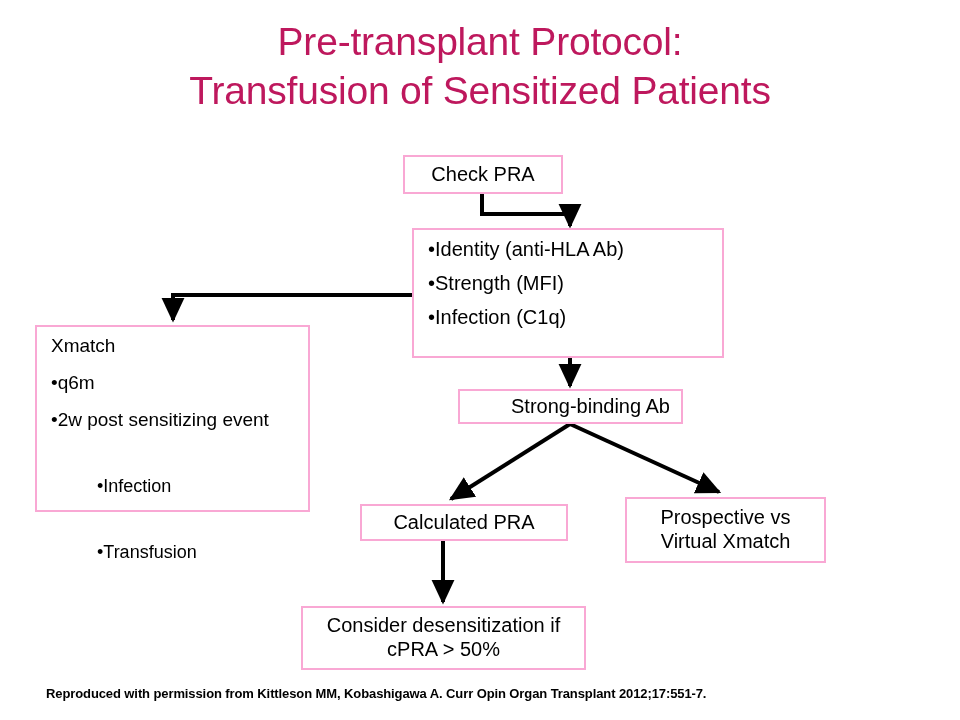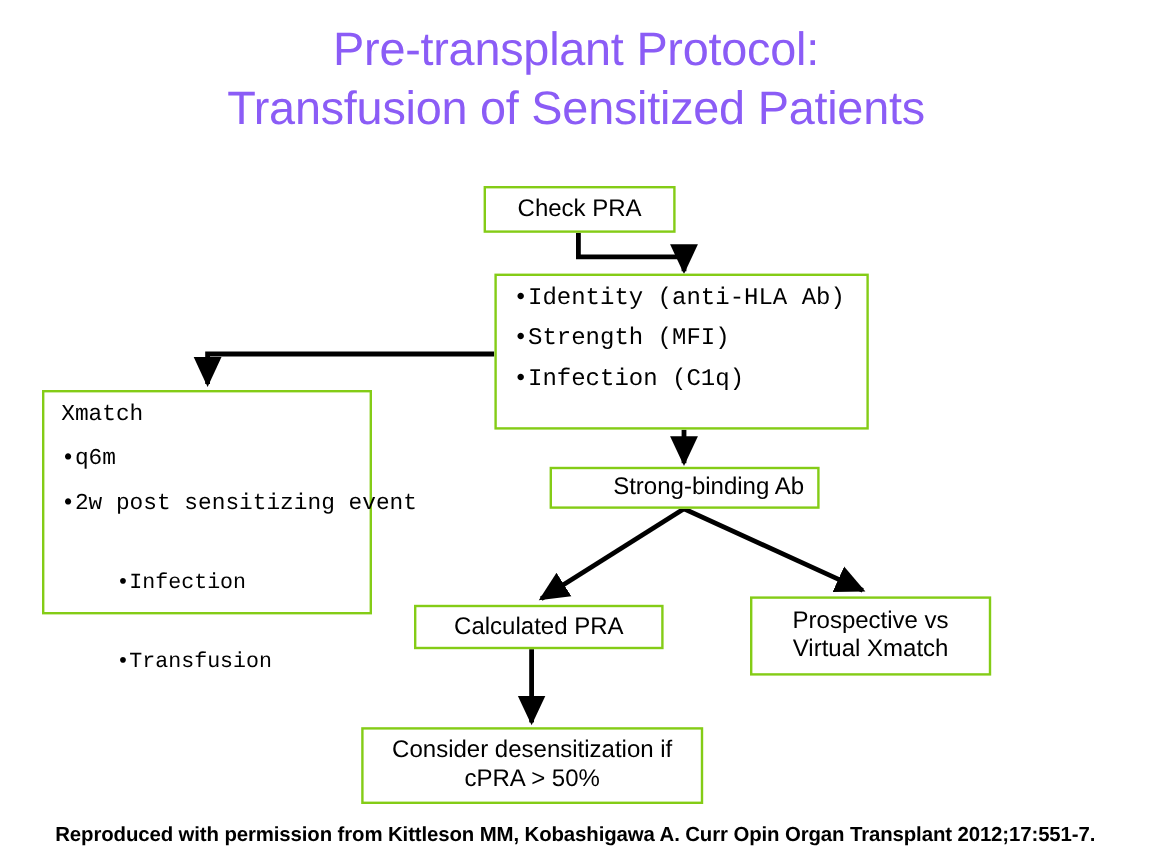--- a/index.html
+++ b/index.html
@@ -20,50 +20,50 @@
   }
   #title {
     position: absolute;
     left: 40px;
     top: 18px;
     width: 880px;
     text-align: center;
     font-size: 39px;
     line-height: 1.25;
     font-weight: 400;
-    color: #8b5cf6;
+    color: #be185d;
     letter-spacing: -0.2px;
   }
   #title .line { display: block; }
 
   .node {
     position: absolute;
     box-sizing: border-box;
-    border: 2px solid #84cc16;
+    border: 2px solid #f9a8d4;
     background: #ffffff;
     display: flex;
     align-items: center;
     justify-content: center;
     text-align: center;
     font-size: 20px;
     line-height: 1.18;
     color: #000000;
     padding: 2px 6px;
     z-index: 3;
   }
   .node .txt { display: block; width: 100%; }
   .node .txt .l { display: block; }
 
   
   .node.listbox {
     display: block;
     text-align: left;
     padding: 9px 10px 9px 14px;
   }
-  .blist { margin: 0; padding: 0; list-style: none; font-family: Liberation Mono, monospace; }
+  .blist { margin: 0; padding: 0; list-style: none; }
   .blist li {
     font-size: 20px;
     line-height: 1.0;
     margin: 0 0 14px 0;
     white-space: nowrap;
   }
   .blist li:last-child { margin-bottom: 0; }
   .blist li.plain { margin-left: 0; }
   .blist li.sub { margin-left: 46px; font-size: 18px; }
 
@@ -77,21 +77,21 @@
     width: 960px; height: 720px;
     z-index: 1;
     pointer-events: none;
   }
 
   #footer {
     position: absolute;
     left: 46px;
     top: 686px;
     width: 880px;
-    font-size: 17px;
+    font-size: 13px;
     font-weight: bold;
     color: #000000;
     letter-spacing: -0.1px;
     white-space: nowrap;
   }
 </style>
 </head>
 <body>
 
 <div id="slide">
@@ -152,21 +152,21 @@
       <li class="plain">•2w post sensitizing event</li>
       <li class="sub">•Infection</li>
       <li class="sub">•Transfusion</li>
     </ul>
   </div>
 
   <div class="node" id="node-strong-binding" style="left:458px; top:389px; width:225px; height:35px;padding-left:46px;">
     <span class="txt">Strong-binding Ab</span>
   </div>
 
-  <div class="node" id="node-calculated-pra" style="left:345px; top:504px; width:208px; height:37px;justify-content:center;">
+  <div class="node" id="node-calculated-pra" style="left:360px; top:504px; width:208px; height:37px;justify-content:center;">
     <span class="txt">Calculated PRA</span>
   </div>
 
   <div class="node" id="node-xmatch" style="left:625px; top:497px; width:201px; height:66px;">
     <span class="txt">
       <span class="l">Prospective vs</span>
       <span class="l">Virtual Xmatch</span>
     </span>
   </div>
 

